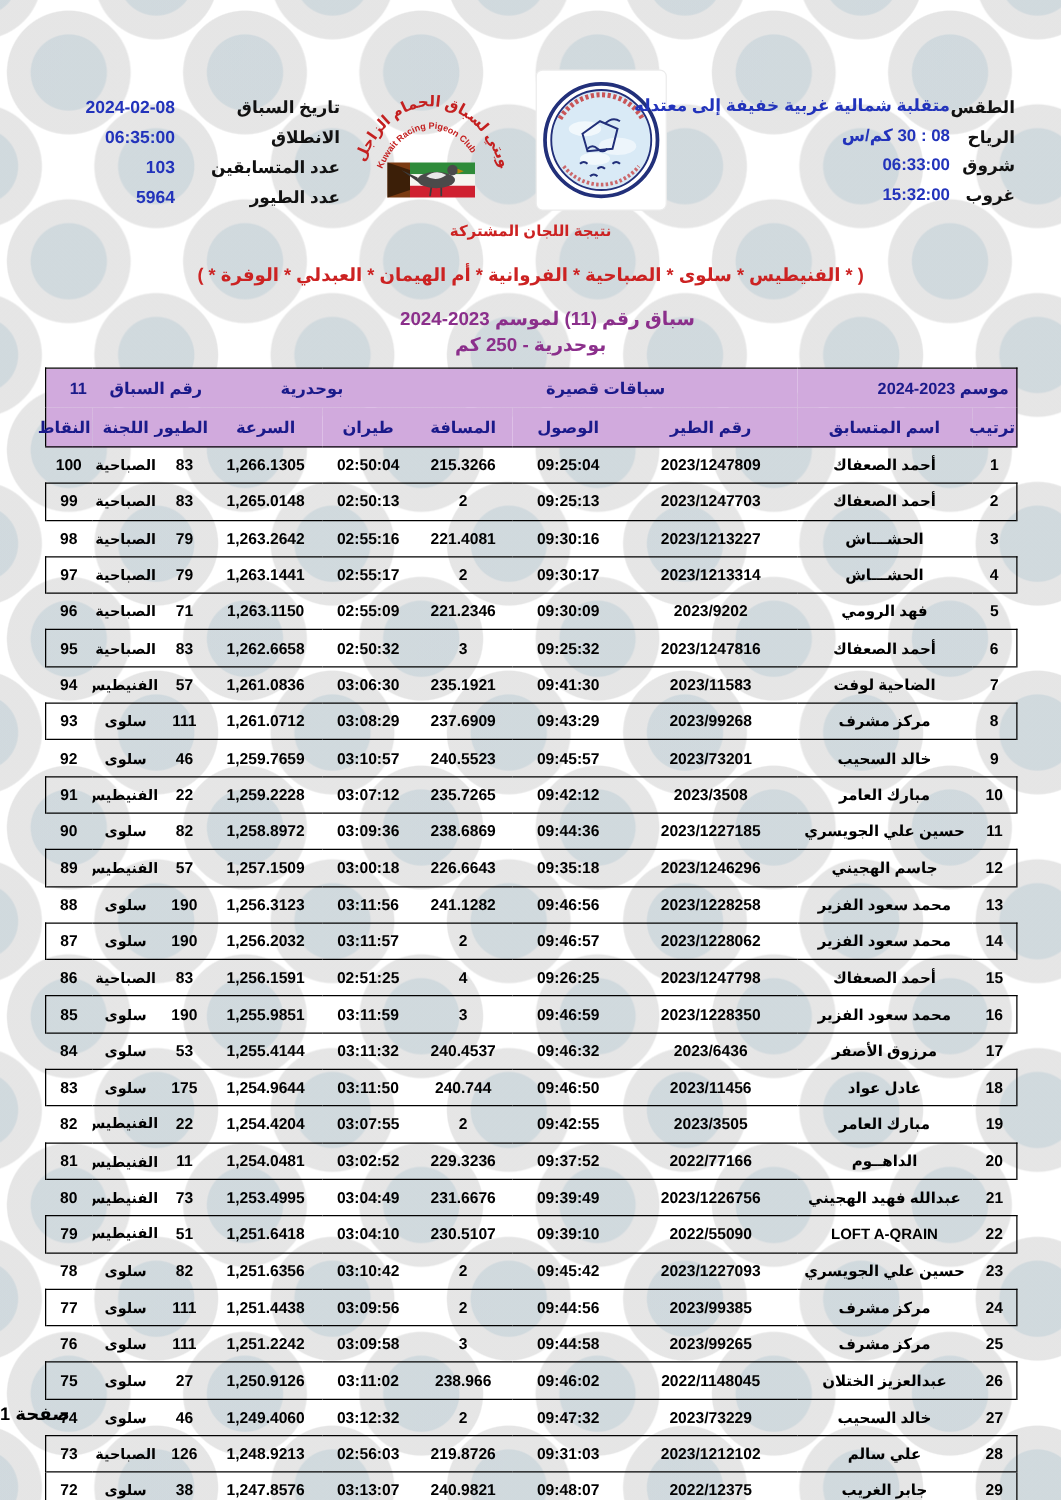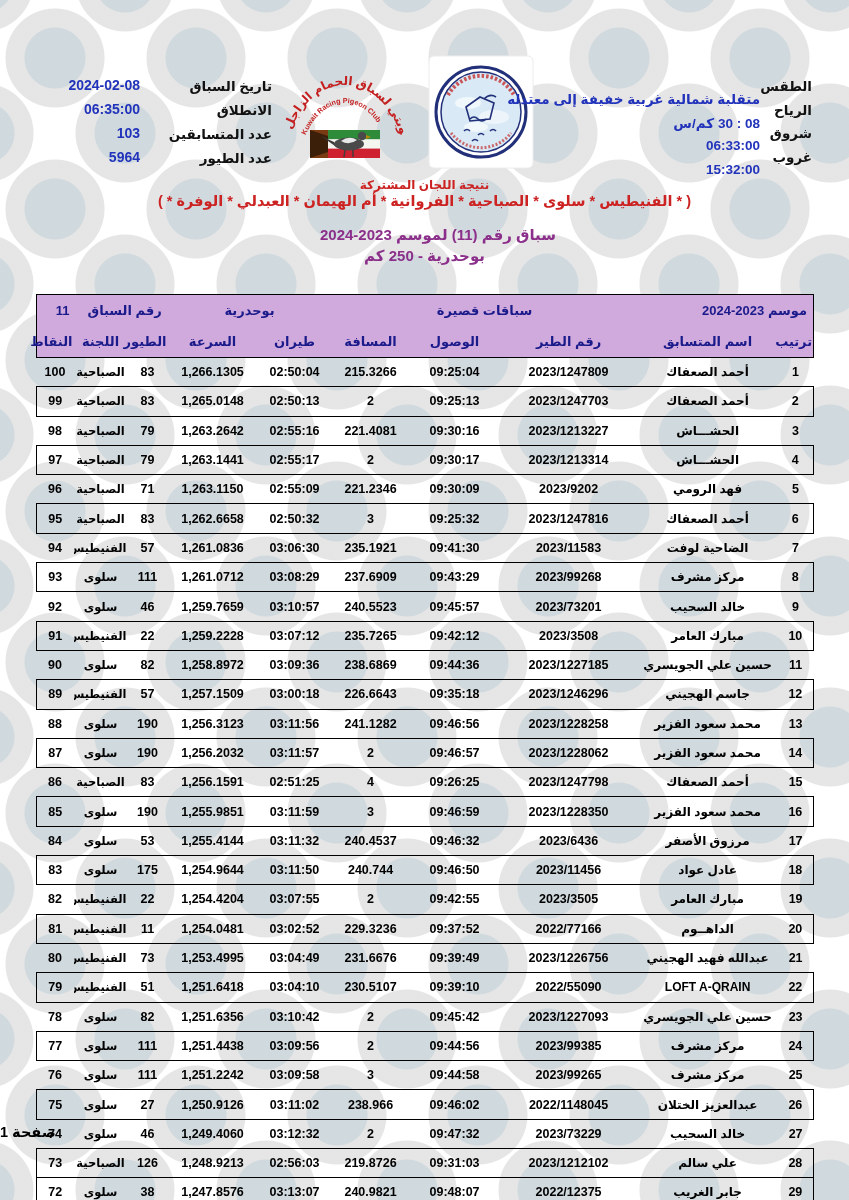--- a/index.html
+++ b/index.html
@@ -16,28 +16,28 @@
     background-color:#fff;
   }
   
   .race-info{position:absolute;left:36px;top:76px;width:236px;direction:rtl;}
   .info-row{position:relative;height:24px;}
   .info-label{position:absolute;right:0;top:2px;font-size:13.5px;font-weight:bold;color:#111;white-space:nowrap;}
   .info-value{position:absolute;right:132px;top:1px;font-size:14px;font-weight:bold;color:#2233bb;direction:ltr;white-space:nowrap;}
   .weather{position:absolute;right:37px;top:76px;width:280px;direction:rtl;}
   .w-row{position:relative;height:23.5px;}
   .w-label{position:absolute;right:0;top:2px;font-size:13.5px;font-weight:bold;color:#111;white-space:nowrap;text-align:center;}
-  .w-value{position:absolute;right:52px;top:15px;font-size:13.5px;font-weight:bold;color:#2233bb;white-space:nowrap;text-align:right;}
+  .w-value{position:absolute;right:52px;top:1px;font-size:13.5px;font-weight:bold;color:#2233bb;white-space:nowrap;text-align:right;}
   
   .club-logo{position:absolute;left:283px;top:62px;width:124px;height:108px;}
   .fed-badge{position:absolute;left:428px;top:55px;width:106px;height:114px;}
   
   .titles{position:absolute;left:0;right:0;top:178px;text-align:center;direction:rtl;}
   .t-main{font-size:12px;font-weight:bold;color:#cc2222;}
-  .t-committees{font-size:14.5px;font-weight:bold;color:#cc2222;margin-top:1px;}
+  .t-committees{font-size:14.5px;font-weight:bold;color:#cc2222;margin-top:21px;}
   .t-race{font-size:15px;font-weight:bold;color:#8b2f8b;margin-top:17px;padding-left:27px;}
   .t-course{font-size:15px;font-weight:bold;color:#8b2f8b;margin-top:3px;}
   
   .results{position:absolute;left:36px;top:294px;width:777px;border-collapse:collapse;table-layout:fixed;direction:rtl;}
   .results thead{border:1.5px solid #000;}
   .results thead th{background:#d1aadd;color:#1a1a8a;font-weight:bold;vertical-align:middle;}
   .meta-row th{height:29px;font-size:13px;}
   .cols-row th{height:29px;font-size:13px;text-align:center;}
   .meta-season{text-align:right;padding-right:6px;}
   .meta-mid{text-align:center;}

